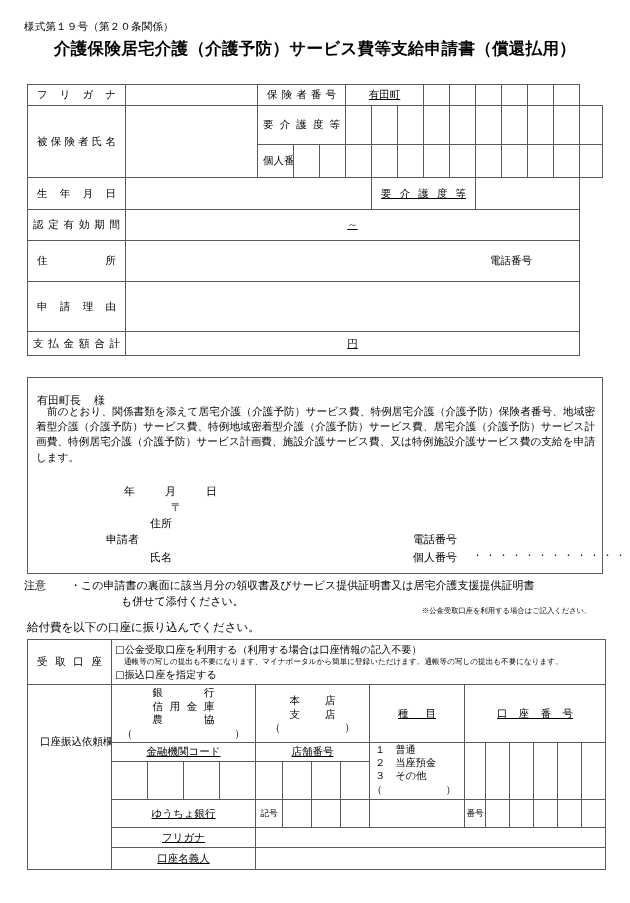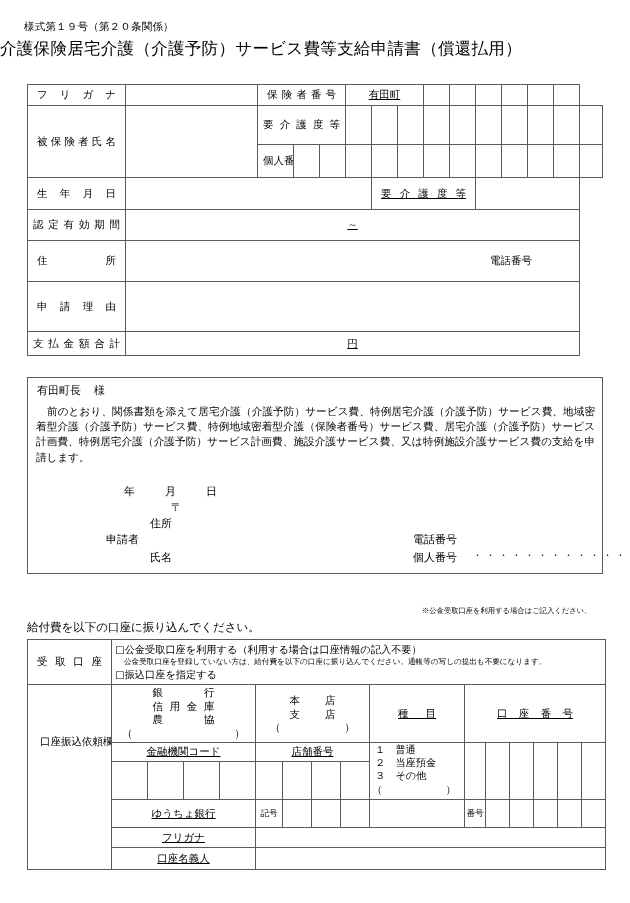--- a/index.html
+++ b/index.html
@@ -31,23 +31,23 @@
     top: 20px;
     font-size: 10.5px;
     letter-spacing: 0.2px;
     white-space: nowrap;
   }
   .doc-title {
     position: absolute;
     left: 0;
     right: 0;
     top: 38px;
-    text-align: left;
+    text-align: center;
     font-size: 16.5px;
-    font-weight: normal;
+    font-weight: bold;
     letter-spacing: 0.3px;
     white-space: nowrap;
   }
   .doc-period {
     position: absolute;
     left: 0;
     right: 0;
     top: 64px;
     text-align: center;
     font-size: 11.5px;
@@ -106,21 +106,21 @@
     left: 27px;
     top: 377px;
     width: 576px;
     height: 197px;
     border: 1px solid #5a5a5a;
     box-sizing: border-box;
   }
   .st-addressee {
     position: absolute;
     left: 9px;
-    top: 5px;
+    top: 15px;
     font-size: 11px;
     white-space: nowrap;
   }
   .st-addressee .gap { display: inline-block; width: 13px; }
   .st-body {
     position: absolute;
     left: 8px;
     right: 7px;
     top: 26px;
     font-size: 10.6px;
@@ -402,34 +402,40 @@
         </td>
       </tr>
     </tbody>
       </table>
   </div>
 
   <div class="statement">
     <div class="st-addressee">
       <span>有田町長</span><span class="gap"></span><span>様</span>
     </div>
-    <div class="st-body">前のとおり、関係書類を添えて居宅介護（介護予防）サービス費、特例居宅介護（介護予防）サービス費、地域密着型介護（介護予防）サービス費、特例地域密着型介護（保険者番号）サービス費、居宅介護（介護予防）サービス計画費、特例居宅介護（介護予防）サービス計画費、施設介護サービス費、又は特例施設介護サービス費の支給を申請します。</div>
+    <div class="st-body">前のとおり、関係書類を添えて居宅介護（介護予防）サービス費、特例居宅介護（介護予防）保険者番号、地域密着型介護（介護予防）サービス費、特例地域密着型介護（介護予防）サービス費、居宅介護（介護予防）サービス計画費、特例居宅介護（介護予防）サービス計画費、施設介護サービス費、又は特例施設介護サービス費の支給を申請します。</div>
     <div class="st-date">
       <span>年</span><span class="g1"></span><span>月</span><span class="g2"></span><span>日</span>
     </div>
     <div class="st-postal">〒</div>
     <div class="st-jusho">住所</div>
     <div class="st-applicant">申請者</div>
     <div class="st-shimei">氏名</div>
     <div class="st-tel">電話番号</div>
     <div class="st-mynum">個人番号</div>
     <div class="mn-dots"><span>･</span><span>･</span><span>･</span><span>･</span><span>･</span><span>･</span><span>･</span><span>･</span><span>･</span><span>･</span><span>･</span><span>･</span></div>
     <div class="st-note">※公金受取口座を利用する場合はご記入ください。</div>
   </div>
 
+  <div class="chui">
+    <div>
+      <span class="kw">注意</span><span>・</span><span>この申請書の裏面に該当月分の領収書及びサービス提供証明書又は居宅介護支援提供証明書</span>
+    </div>
+    <div class="l2">も併せて添付ください。</div>
+  </div>
 
   <div class="furikomi-lead">給付費を以下の口座に振り込んでください。</div>
 
   <div class="lower">
     <table class="frm">
       <colgroup>
         <col style="width:84px">
         <col style="width:36px">
         <col style="width:36px">
         <col style="width:36px">
@@ -447,21 +453,21 @@
         <col style="width:24px">
       </colgroup>
 
       <tbody>
           <tr style="height:45px">
         <td>
           <span class="spread">受取口座</span>
         </td>
         <td colspan="15" class="cellpad">
           <div class="chk-line">□公金受取口座を利用する（利用する場合は口座情報の記入不要）</div>
-          <div class="chk-sub">公金受取口座を登録していない方は、給付費を以下の口座に振り込んでください。通帳等の写しの提出も不要になります。</div>
+          <div class="chk-sub">通帳等の写しの提出も不要になります、マイナポータルから簡単に登録いただけます。通帳等の写しの提出も不要になります。</div>
           <div class="chk-line">□振込口座を指定する</div>
         </td>
       </tr>
 
       <tr style="height:58px">
         <td rowspan="3" class="no-b">
           <span class="spread" style="padding:0 12px">口座振込依頼欄</span>
         </td>
         <td colspan="4">
           <div class="bank-names">

